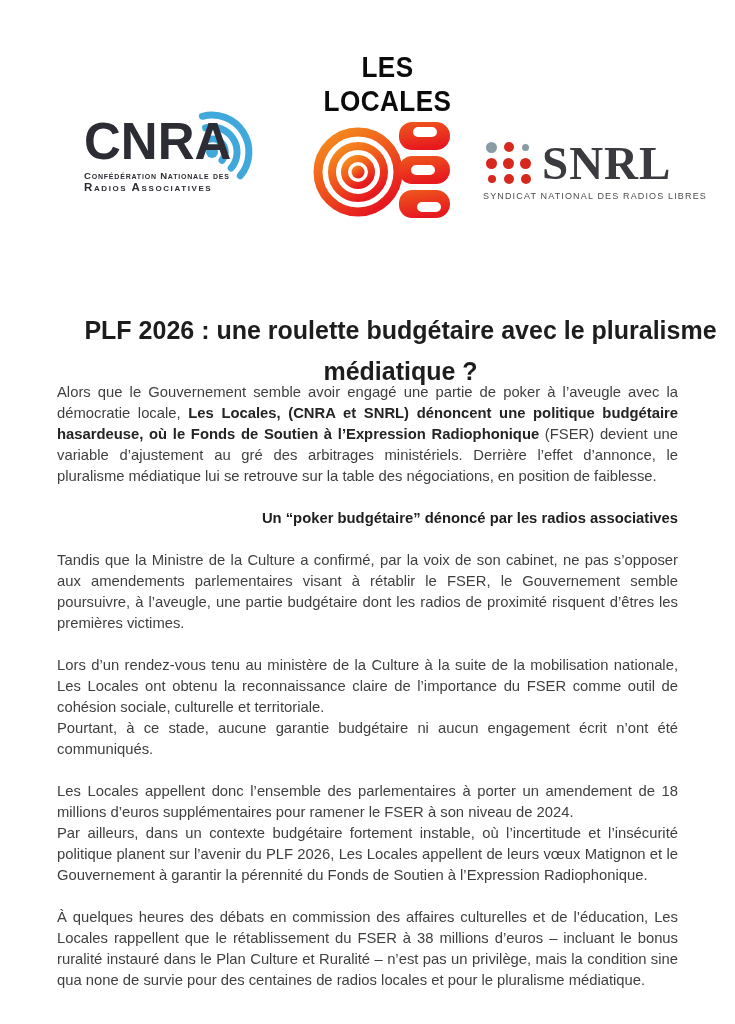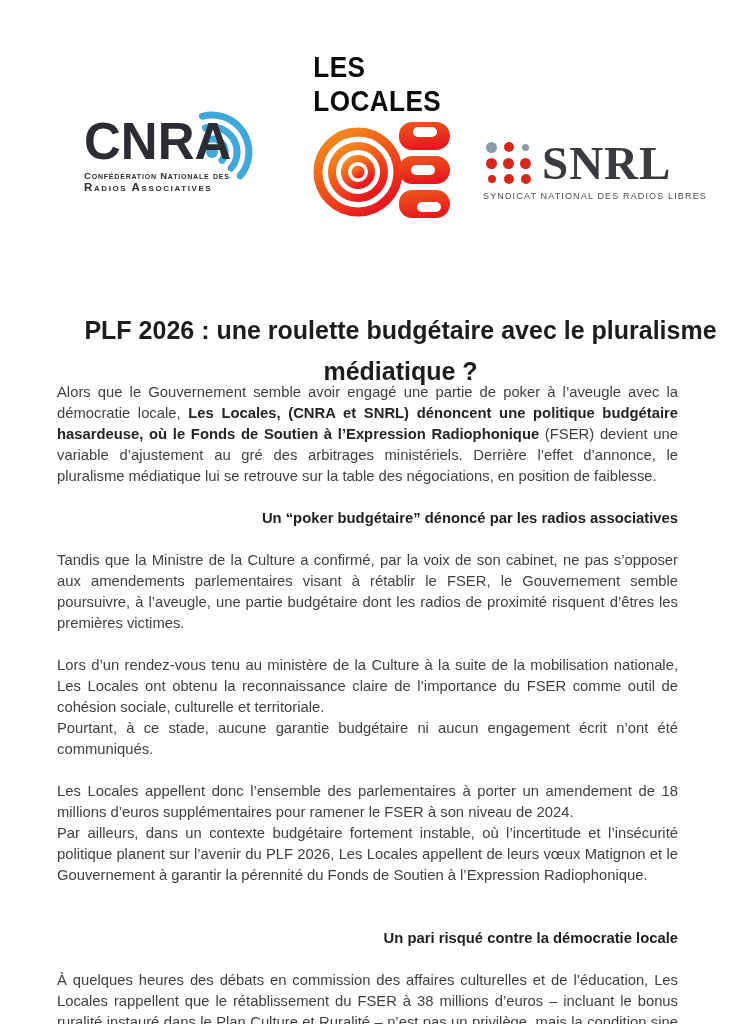--- a/index.html
+++ b/index.html
@@ -5,21 +5,21 @@
   html,body{margin:0;padding:0;}
   body{background:#e8e8e8;font-family:"Liberation Sans","DejaVu Sans",sans-serif;}
   .page{
     position:relative;width:735px;height:1024px;margin:0 auto;
     background:#ffffff;overflow:hidden;color:#3f3f3f;
   }
 
   
   .logos-band{position:absolute;top:0;left:0;width:735px;height:230px;}
 
-  .leslocales-block{position:absolute;left:305px;top:50px;width:165px;text-align:left;}
+  .leslocales-block{position:absolute;left:305px;top:50px;width:165px;text-align:center;}
   .leslocales-wordmark{
     font-weight:900;font-size:29px;line-height:34px;color:#0b0b0b;
     letter-spacing:0.5px;transform:scaleX(0.9);transform-origin:50% 0;
   }
   .leslocales-mark{display:block;margin:3px auto 0 auto;}
 
   .cnra-block{position:absolute;left:84px;top:108px;width:195px;}
   .cnra-waves{position:absolute;left:114px;top:0px;z-index:0;}
   .cnra-acronym{
     position:relative;z-index:1;font-size:51px;line-height:56px;font-weight:600;
@@ -143,17 +143,16 @@
   </div>
 
   <div class="doc-body">
       <p class="para"><span>Alors que le Gouvernement semble avoir engagé une partie de poker à l’aveugle avec la démocratie locale, </span><strong>Les Locales, (CNRA et SNRL) dénoncent une politique budgétaire hasardeuse, où le Fonds de Soutien à l’Expression Radiophonique</strong><span> (FSER) devient une variable d’ajustement au gré des arbitrages ministériels. Derrière l’effet d’annonce, le pluralisme médiatique lui se retrouve sur la table des négociations, en position de faiblesse.</span></p>
       <h3 class="subhead"><span>Un “poker budgétaire” dénoncé par les radios associatives</span></h3>
       <p class="para"><span>Tandis que la Ministre de la Culture a confirmé, par la voix de son cabinet, ne pas s’opposer aux amendements parlementaires visant à rétablir le FSER, le Gouvernement semble poursuivre, à l’aveugle, une partie budgétaire dont les radios de proximité risquent d’êtres les premières victimes.</span></p>
       <p class="para tight"><span>Lors d’un rendez-vous tenu au ministère de la Culture à la suite de la mobilisation nationale, Les Locales ont obtenu la reconnaissance claire de l’importance du FSER comme outil de cohésion sociale, culturelle et territoriale.</span></p>
       <p class="para"><span>Pourtant, à ce stade, aucune garantie budgétaire ni aucun engagement écrit n’ont été communiqués.</span></p>
       <p class="para tight"><span>Les Locales appellent donc l’ensemble des parlementaires à porter un amendement de 18 millions d’euros supplémentaires pour ramener le FSER à son niveau de 2024.</span></p>
       <p class="para"><span>Par ailleurs, dans un contexte budgétaire fortement instable, où l’incertitude et l’insécurité politique planent sur l’avenir du PLF 2026, Les Locales appellent de leurs vœux Matignon et le Gouvernement à garantir la pérennité du Fonds de Soutien à l’Expression Radiophonique.</span></p>
-      <h3 class="subhead gap-top"><span>Un pari risqué contre la démocratie locale</span></h3>
       <p class="para"><span>À quelques heures des débats en commission des affaires culturelles et de l’éducation, Les Locales rappellent que le rétablissement du FSER à 38 millions d’euros – incluant le bonus ruralité instauré dans le Plan Culture et Ruralité – n’est pas un privilège, mais la condition sine qua none de survie pour des centaines de radios locales et pour le pluralisme médiatique.</span></p>
     </div>
 
 </div>
 
 </body></html>

